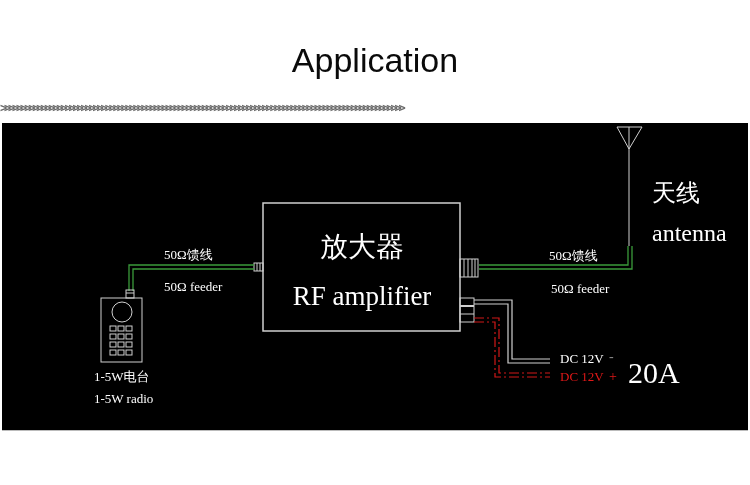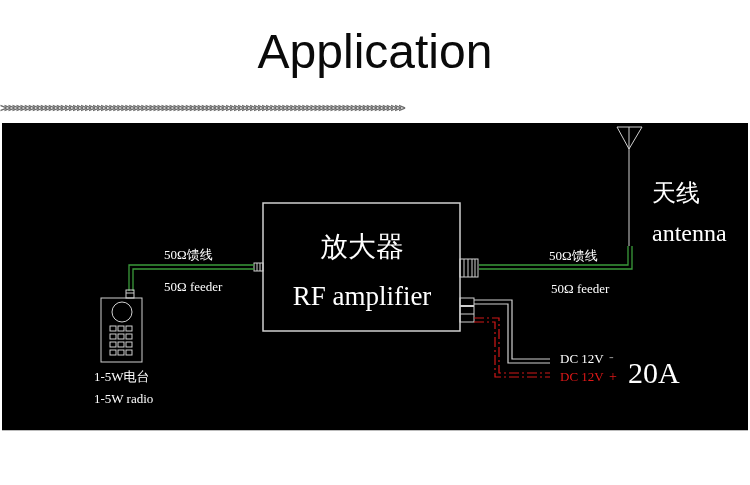--- a/index.html
+++ b/index.html
@@ -1,19 +1,19 @@
 <!DOCTYPE html>
 <html><head>
   <meta charset="utf-8">
   <style>
     html, body { margin: 0; padding: 0; background: #ffffff; }
     body { width: 750px; height: 485px; position: relative; overflow: hidden; font-family: "Liberation Sans", sans-serif; }
     .title {
-      position: absolute; left: 0; top: 24px; width: 750px; text-align: center;
-      font-family: "Liberation Sans", sans-serif; font-size: 48px; color: #0a0a0a; letter-spacing: 0px;
+      position: absolute; left: 0; top: 32px; width: 750px; text-align: center;
+      font-family: "Liberation Sans", sans-serif; font-size: 34px; color: #0a0a0a; letter-spacing: 0px;
       line-height: 56px;
     }
     .chevrons {
       position: absolute; left: 0; top: 101px; width: 750px; height: 14px; overflow: hidden;
       white-space: nowrap; font-family: "DejaVu Sans Mono", monospace; font-size: 12px; color: #6a6a6a;
       letter-spacing: -3.2px; line-height: 14px; font-weight: bold;
     }
     .panel {
       position: absolute; left: 2px; top: 123px; width: 746px; height: 307px; background: #000;
       border-bottom: 1px solid #bbb;

